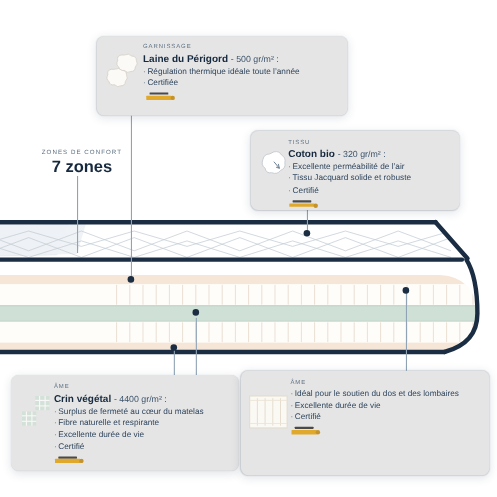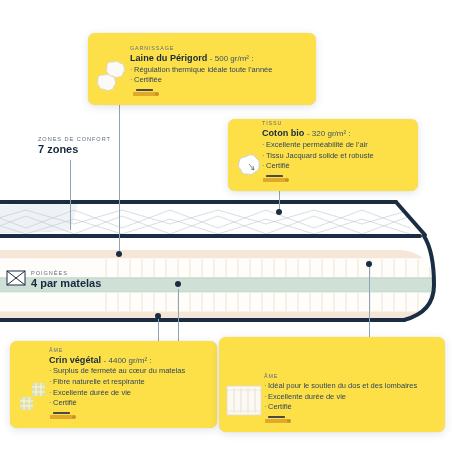--- a/index.html
+++ b/index.html
@@ -36,25 +36,25 @@
     position: absolute;
     width: 6px;
     height: 6px;
     border-radius: 50%;
     background: #1b2d43;
   }
 
   
   .card {
     position: absolute;
-    background: #fde047;
+    background: #e5e5e5;
     border-radius: 7px;
     box-shadow: 0 2px 9px rgba(25,45,70,.13), 0 0 1px rgba(25,45,70,.16);
     display: flex;
-    align-items: flex-end;
+    align-items: flex-start;
     box-sizing: border-box;
   }
   .card-icon {
     flex: 0 0 auto;
     display: flex;
     align-items: center;
     justify-content: center;
   }
   .card-body { flex: 1 1 auto; min-width: 0; }
 
@@ -116,25 +116,26 @@
   .oeko .dot {
     position: absolute; right: 0px; top: 3.0px;
     width: 4px; height: 4px; border-radius: 50%;
     background: #c4922a;
   }
 
   
   .side-label { position: absolute; }
   .side-label .kicker { font-size: 5.6px; letter-spacing: .95px; }
   .side-label .value {
-    font-size: 11px;
+    font-size: 15px;
     font-weight: bold;
     color: #16293e;
     line-height: 1.15;
     white-space: nowrap;
+    text-align: center;
   }
   .handle-row { display: flex; align-items: center; gap: 5px; }
   .handle-box { flex: 0 0 auto; }
 </style>
 </head>
 <body>
 
 <div id="stage">
 
   <svg id="mattress-figure" viewBox="0 0 452 452" width="452" height="452">
@@ -268,35 +269,20 @@
   <div class="cdot" style="left:366px; top:261px;"></div>
 
   <div class="connector" style="left:158px; top:316px; height:28px;"></div>
   <div class="cdot" style="left:155px; top:313px;"></div>
 
   <div class="side-label" style="left:38px; top:136px;">
     <div class="kicker">ZONES DE CONFORT</div>
     <div class="value">7 zones</div>
   </div>
 
-  <div class="side-label" style="left:6px; top:270px;">
-    <div class="handle-row">
-      <span class="handle-box">
-        <svg width="20" height="16" viewBox="0 0 20 16">
-          <rect x="1" y="1" width="18" height="14" fill="#ffffff" stroke="#1b2d43" stroke-width="1"></rect>
-          <line x1="1" y1="1" x2="19" y2="15" stroke="#1b2d43" stroke-width="1"></line>
-          <line x1="19" y1="1" x2="1" y2="15" stroke="#1b2d43" stroke-width="1"></line>
-        </svg>
-      </span>
-      <span>
-        <span class="kicker" style="display:block;">POIGNÉES</span>
-        <span class="value" style="display:block;">4 par matelas</span>
-      </span>
-    </div>
-  </div>
 
   <div class="card" style="left:88px; top:33px; width:228px; height:72px; padding:8px 9px 8px 8px;">
     <span class="card-icon" style="width:34px; height:40px; margin-top:4px;">
       <svg width="34" height="36" viewBox="0 0 34 36">
         <path d="M17,3 q4,-2 7,1 q4,0 4,4 q2,3 -1,6 q0,4 -4,4 q-3,2 -6,-1 q-4,1 -5,-3 q-3,-2 -1,-6 q-1,-4 3,-5 Z" fill="#fbfaf7" stroke="#d8d2c8" stroke-width="0.8"></path>
         <path d="M8,16 q4,-2 7,1 q4,0 4,4 q2,3 -1,6 q0,4 -4,4 q-3,2 -6,-1 q-4,1 -5,-3 q-3,-2 -1,-6 q-1,-4 3,-5 Z" fill="#fbfaf7" stroke="#d8d2c8" stroke-width="0.8"></path>
       </svg>
     </span>
     <span class="card-body">
       <div class="kicker">GARNISSAGE</div>

